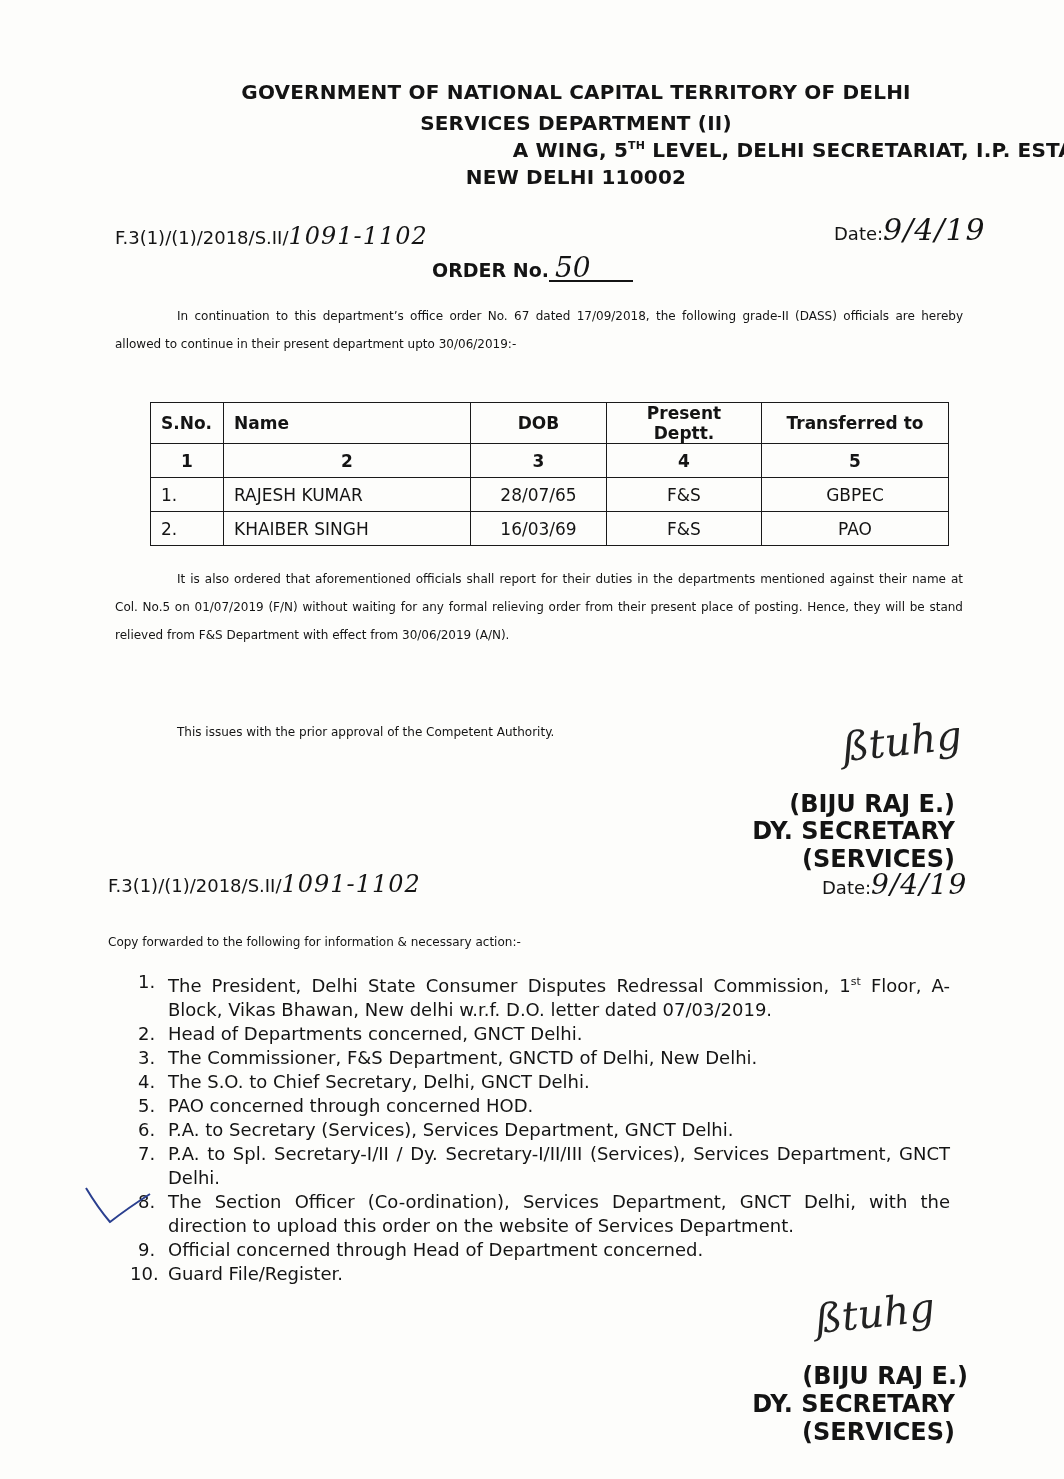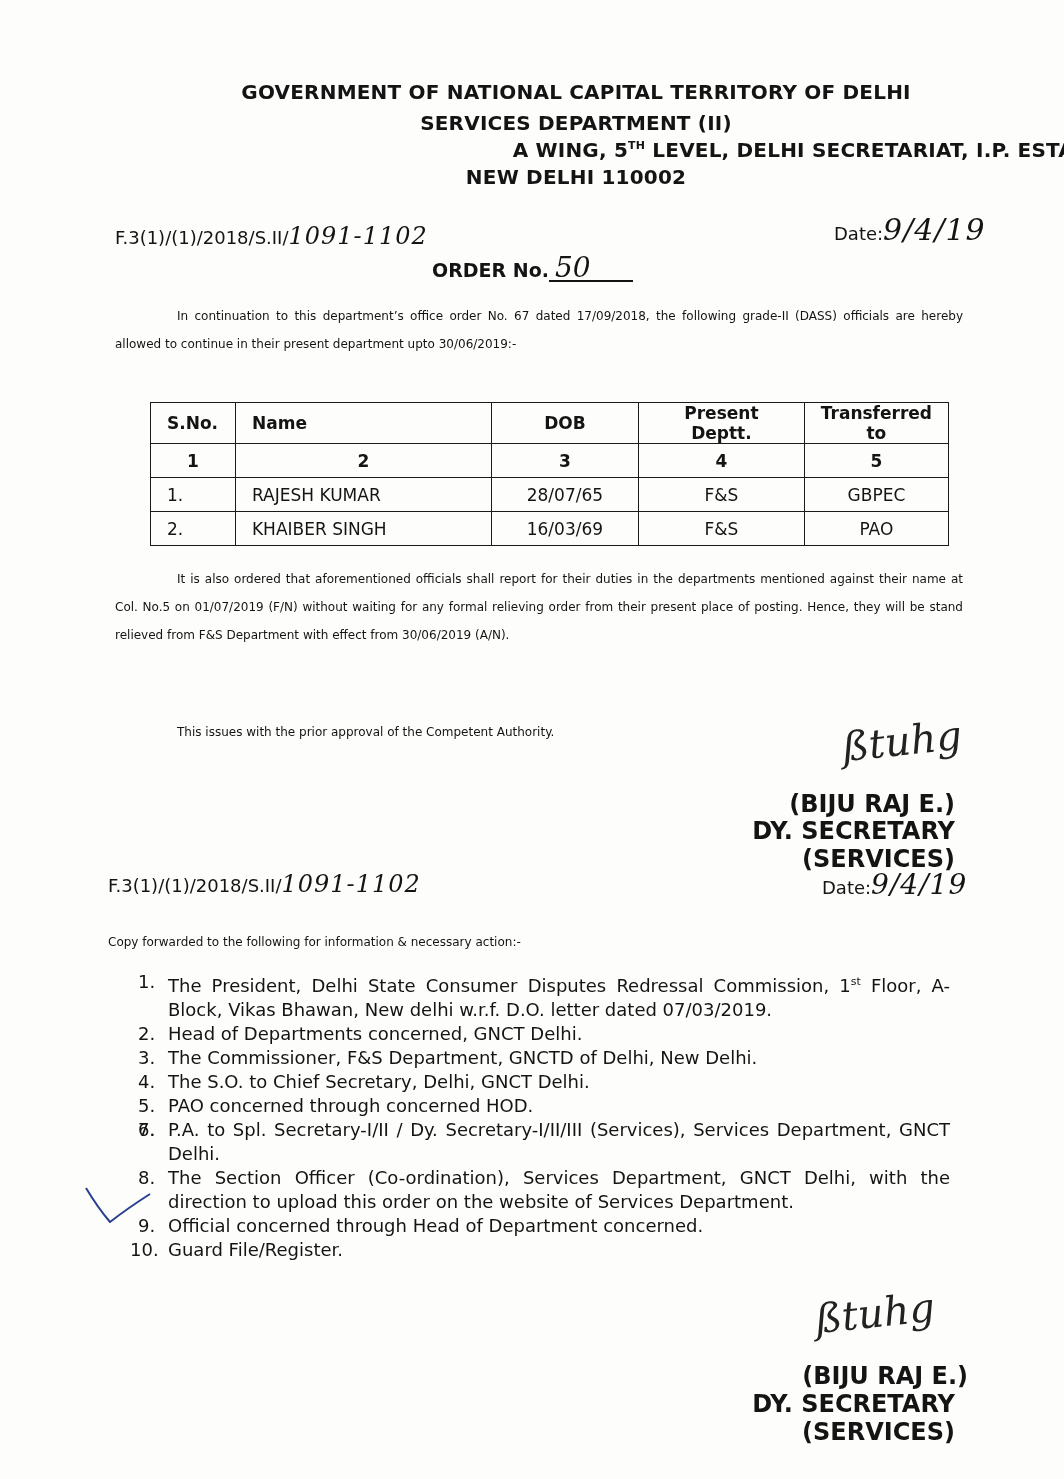--- a/index.html
+++ b/index.html
@@ -14,21 +14,21 @@
   .hdr { position:absolute; left:0; width:1064px; text-align:center; font-weight:bold; font-size:20px; letter-spacing:0.2px;margin-left:44px; }
   .hdr sup { font-size:11px; }
   .fileno { position:absolute; font-size:18px; }
   .hand { font-family:"DejaVu Serif", serif; font-style:italic; font-size:24px; font-weight:normal; letter-spacing:1px; }
   .date { position:absolute; font-size:18px; }
   .order { position:absolute; left:432px; top:256px; font-weight:bold; font-size:19px; }
   .order .num { display:inline-block; width:78px; border-bottom:2px solid #141414; font-family:"DejaVu Serif", serif; font-style:italic; font-weight:normal; font-size:28px; line-height:24px; padding-left:6px; }
   .para { position:absolute; left:115px; width:848px; font-size:12px; line-height:28px; text-align:justify; text-indent:62px; }
   .para.noindent { text-indent:0; }
   table.officials { position:absolute; left:150px; top:402px; width:799px; border-collapse:collapse; font-size:17px; }
-  table.officials td, table.officials th { border:1.5px solid #1a1a1a; height:33px; padding:0 16px; }
+  table.officials td, table.officials th { border:1.5px solid #1a1a1a; height:33px; padding:0 10px; }
   table.officials th { font-weight:bold; }
   table.officials .c { text-align:center; }
   table.officials .l { text-align:left; }
   .sig { position:absolute; font-family:"DejaVu Serif", serif; font-style:italic; font-size:40px; color:#222; transform:rotate(-6deg); }
   .signame { position:absolute; font-weight:bold; font-size:24px; text-align:right; }
   ol.copy { position:absolute; left:138px; top:970px; width:812px; margin:0; padding:0; list-style:none; font-size:18px; line-height:24px; }
   ol.copy li { position:relative; padding-left:30px; text-align:justify; }
   ol.copy li .n { position:absolute; left:0; top:0; }
   .tick { position:absolute; left:84px; top:1186px; }
 </style>
@@ -104,21 +104,21 @@
   </div>
 
   <div class="para noindent" style="left:108px; top:928px;">Copy forwarded to the following for information &amp; necessary action:-</div>
 
   <ol class="copy">
     <li><span class="n">1.</span><span>The President, Delhi State Consumer Disputes Redressal Commission, 1</span><sup style="font-size:11px;">st</sup><span> Floor, A-Block, Vikas Bhawan, New delhi w.r.f. D.O. letter dated 07/03/2019.</span></li>
     <li><span class="n">2.</span><span>Head of Departments concerned, GNCT Delhi.</span></li>
     <li><span class="n">3.</span><span>The Commissioner, F&amp;S Department, GNCTD of Delhi, New Delhi.</span></li>
     <li><span class="n">4.</span><span>The S.O. to Chief Secretary, Delhi, GNCT Delhi.</span></li>
     <li><span class="n">5.</span><span>PAO concerned through concerned HOD.</span></li>
-    <li><span class="n">6.</span></li>
+    <li><span class="n">6.</span><span>P.A. to Secretary (Services), Services Department, GNCT Delhi.</span></li>
     <li><span class="n">7.</span><span>P.A. to Spl. Secretary-I/II / Dy. Secretary-I/II/III (Services), Services Department, GNCT Delhi.</span></li>
     <li><span class="n">8.</span><span>The Section Officer (Co-ordination), Services Department, GNCT Delhi, with the direction to upload this order on the website of Services Department.</span></li>
     <li><span class="n">9.</span><span>Official concerned through Head of Department concerned.</span></li>
     <li><span class="n" style="left:-8px;">10.</span><span>Guard File/Register.</span></li>
   </ol>
 
   <svg class="tick" width="70" height="40" viewBox="0 0 70 40">
     <path d="M2 2 Q14 22 26 36 Q44 22 66 8" fill="none" stroke="#2a3f8f" stroke-width="2"></path>
   </svg>
 

